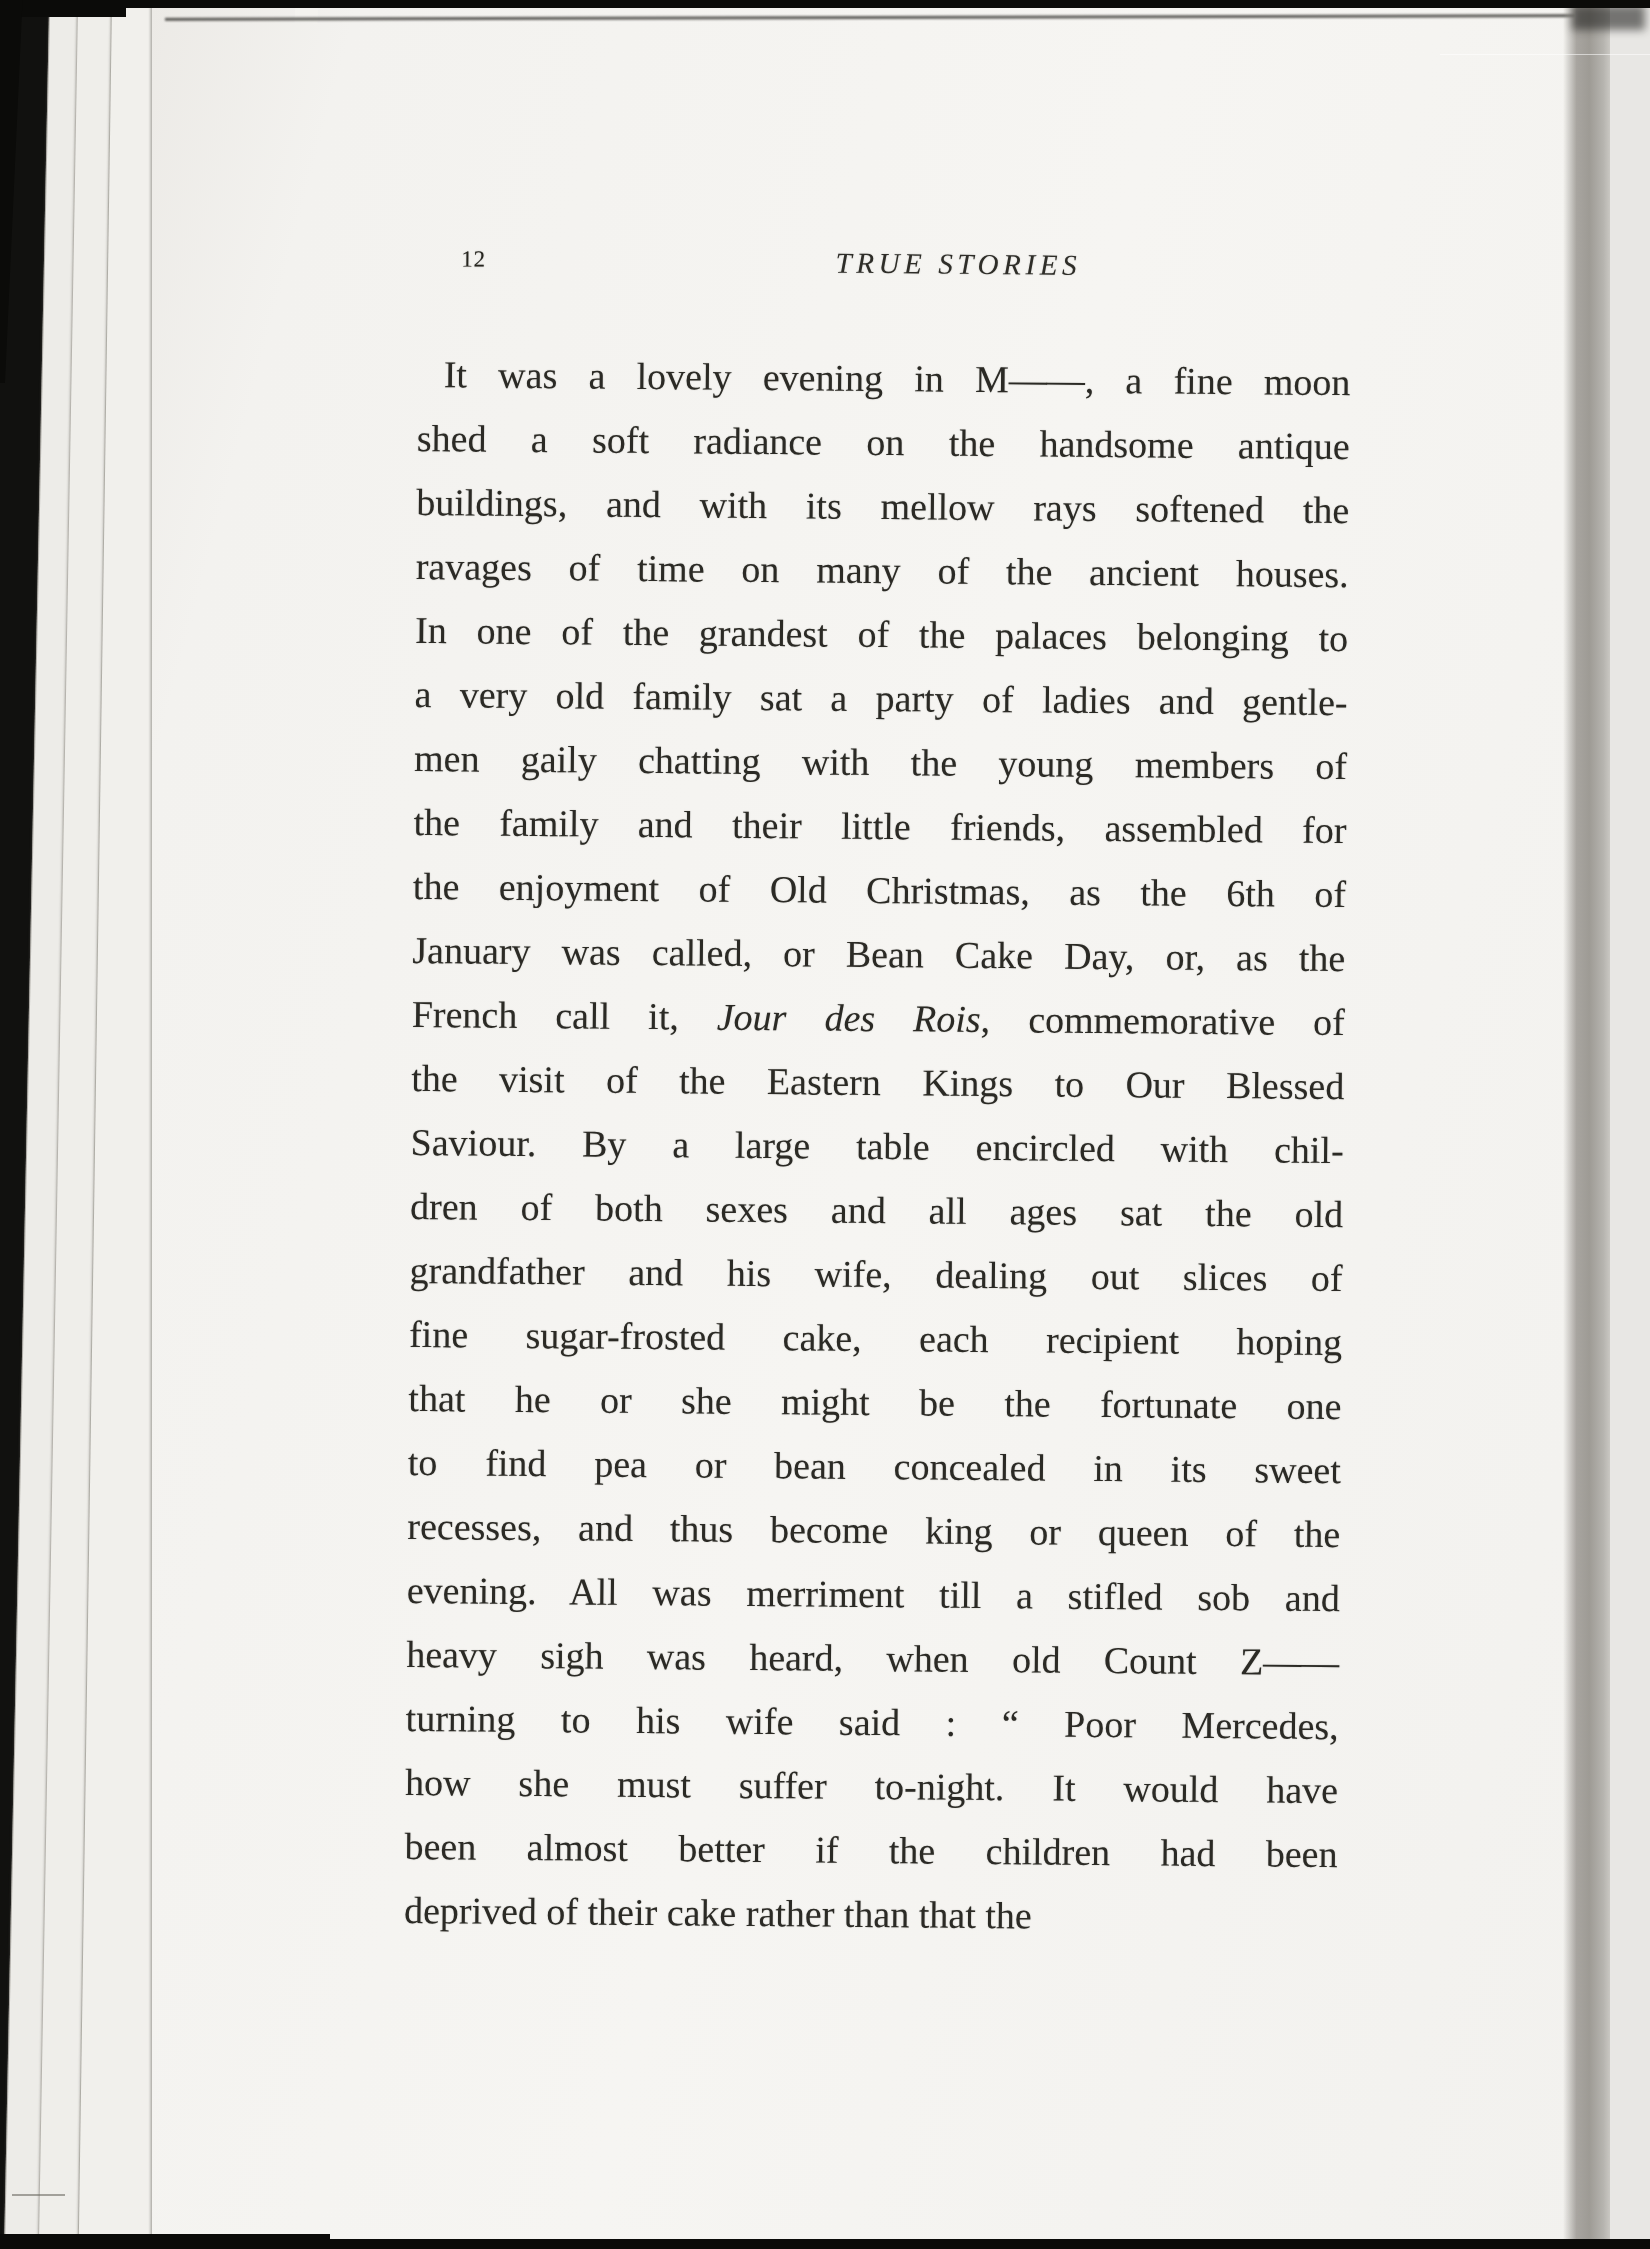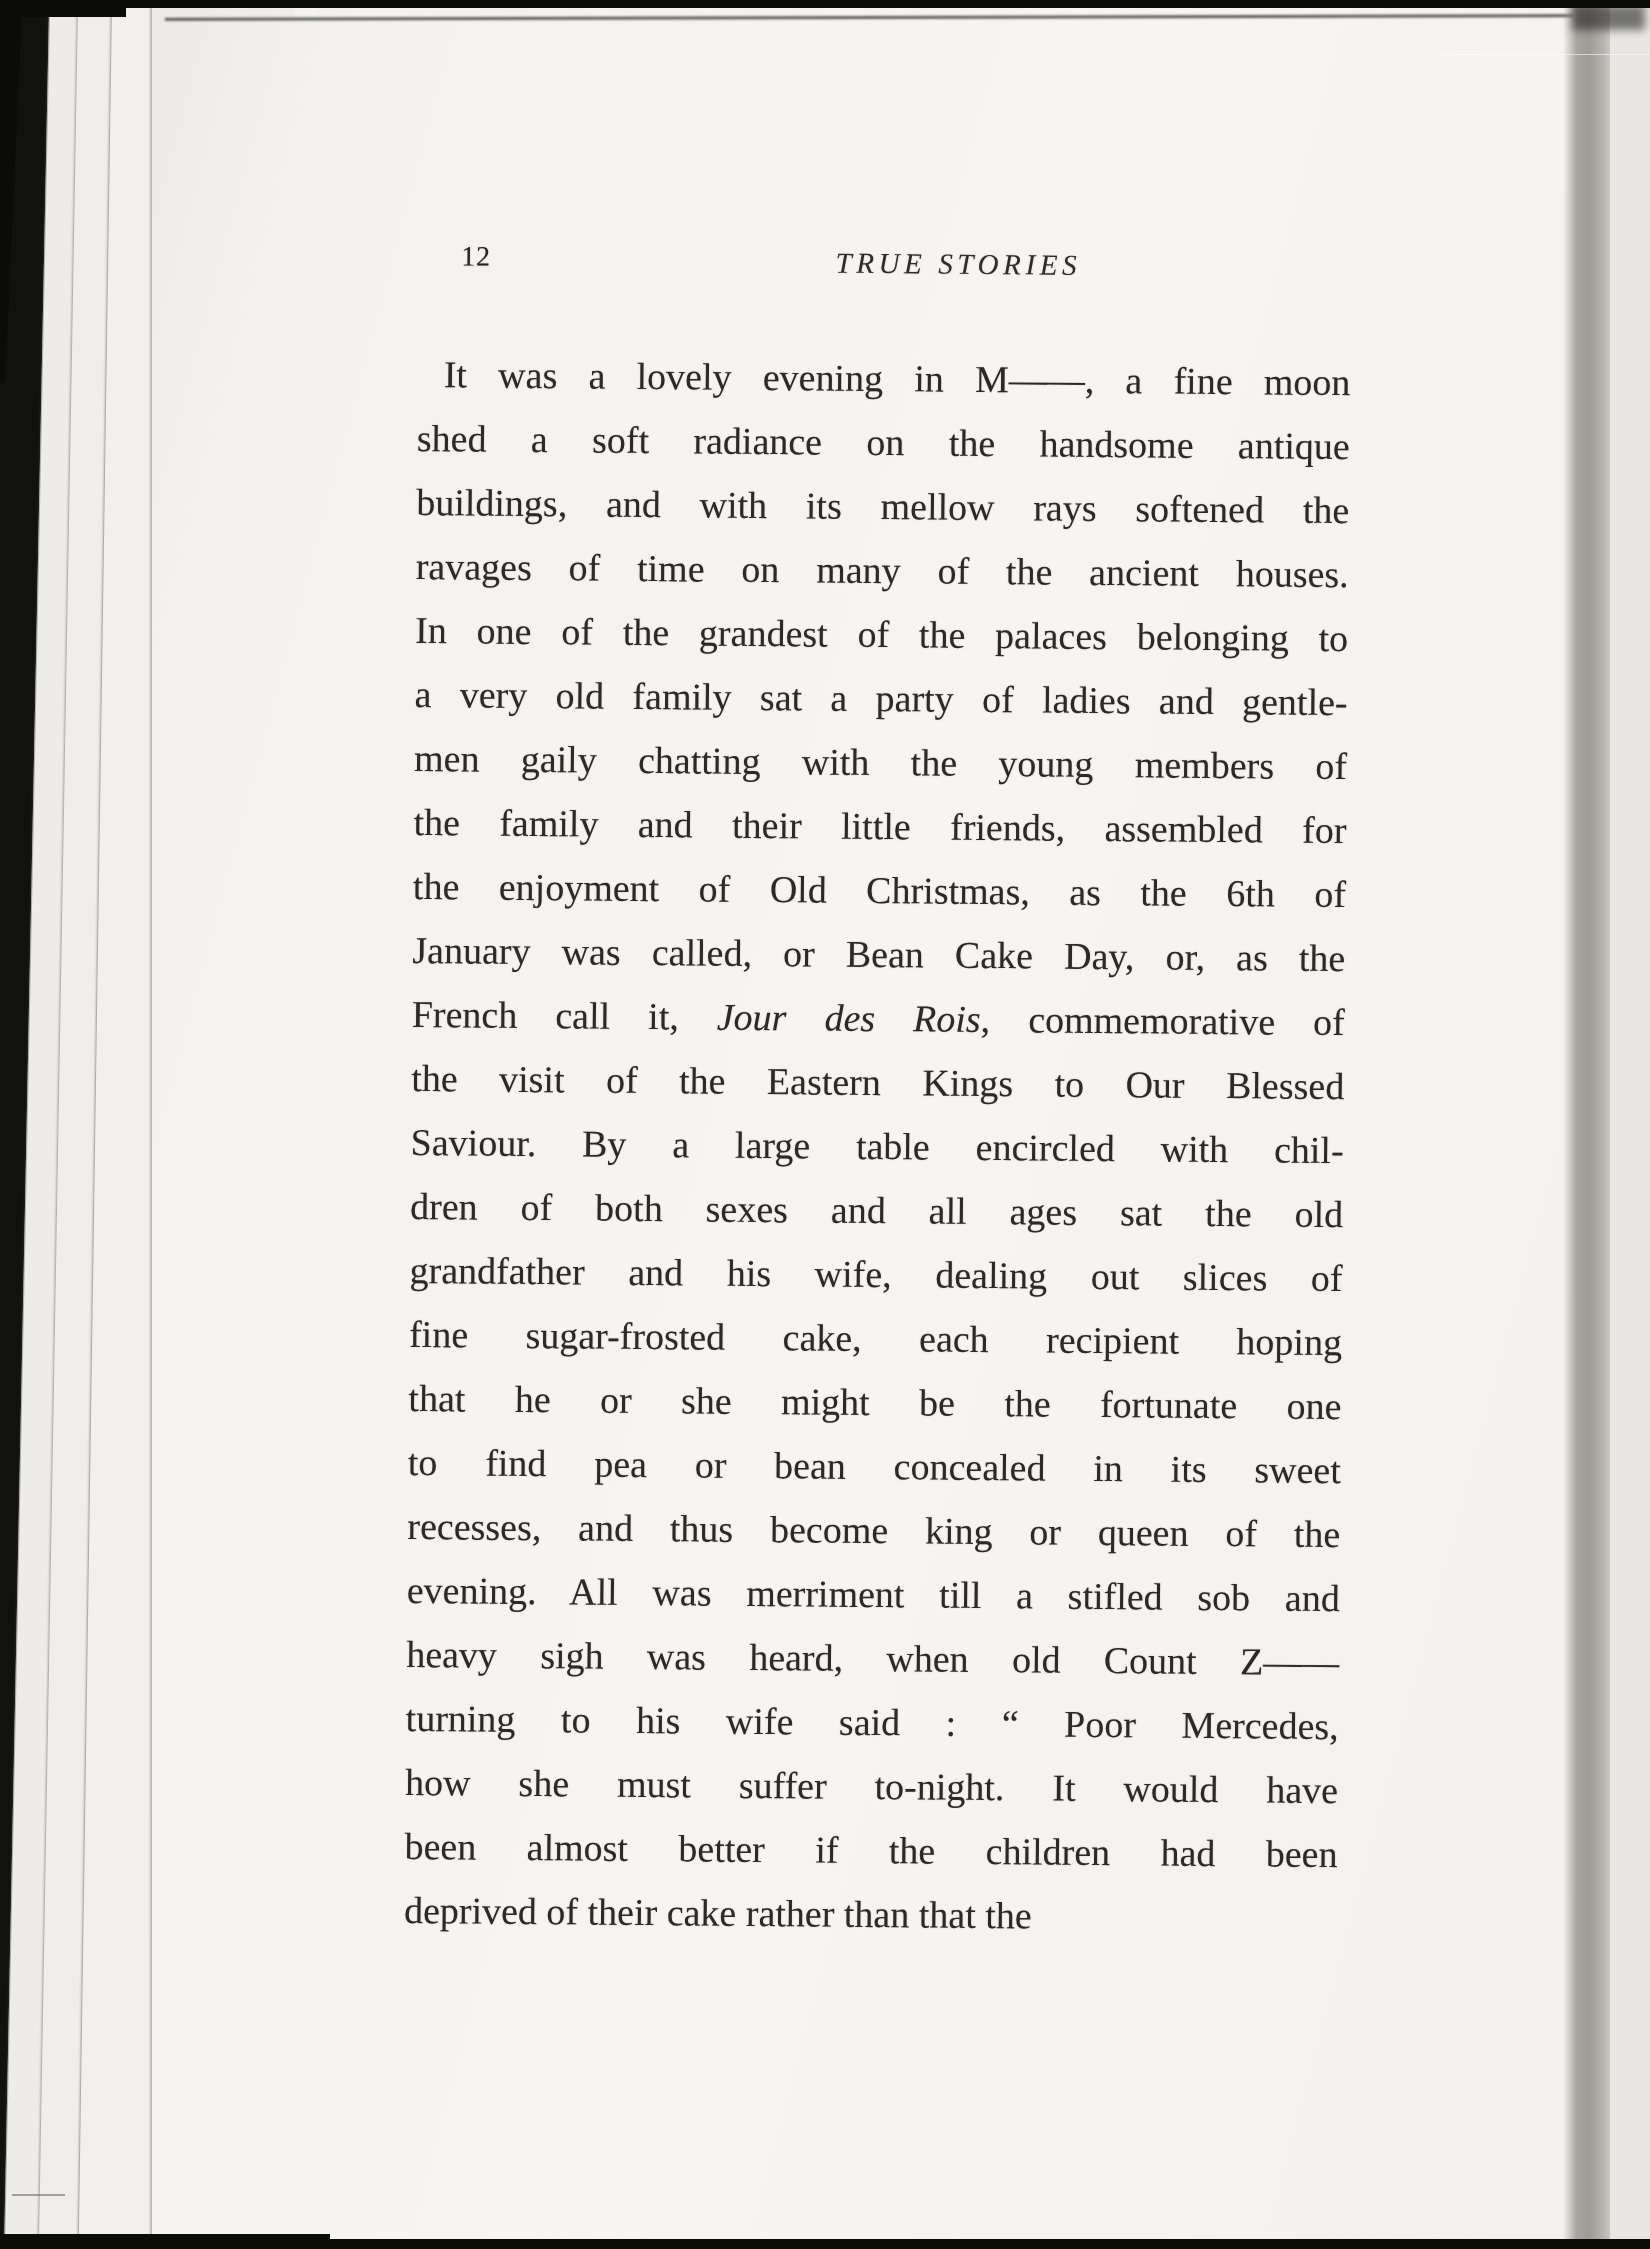--- a/index.html
+++ b/index.html
@@ -26,21 +26,21 @@
 
   
   .topline{position:absolute;left:165px;top:16px;width:1410px;height:3.3px;
            background:rgba(52,51,47,.78);filter:blur(0.9px);transform:rotate(-0.15deg);}
   .toptab{position:absolute;left:295px;top:0;width:22.5px;height:22.5px;background:#f4f3ef;
           transform:rotate(2deg);filter:blur(0.3px);}
 
   
   .content{position:absolute;left:0;top:0;width:100%;height:100%;
            transform:rotate(0.5deg);transform-origin:260px 991px;color:#282723;}
-  .pagenum{position:absolute;left:303px;top:236px;font-size:28px;letter-spacing:0.7px;
+  .pagenum{position:absolute;left:303px;top:242px;font-size:23px;letter-spacing:0.7px;
            color:#26251f;text-shadow:0 0 1.3px rgba(40,39,36,.4);}
   .runhead{position:absolute;left:800px;top:239px;transform:translateX(-50%);
            font-style:italic;font-size:29px;letter-spacing:4.6px;color:#2e2d28;
            text-shadow:0 0 1.3px rgba(46,45,40,.35);white-space:nowrap;}
   .para{position:absolute;left:260px;top:338px;width:933px;font-size:38px;
         color:#2b2a25;text-shadow:0 0 1.3px rgba(43,42,37,.32);}
   .line{height:64px;line-height:64px;text-align:justify;text-align-last:justify;
         overflow:visible;white-space:normal;}
   .line.indent{text-indent:26.4px;}
   .line.last{text-align-last:left;}

